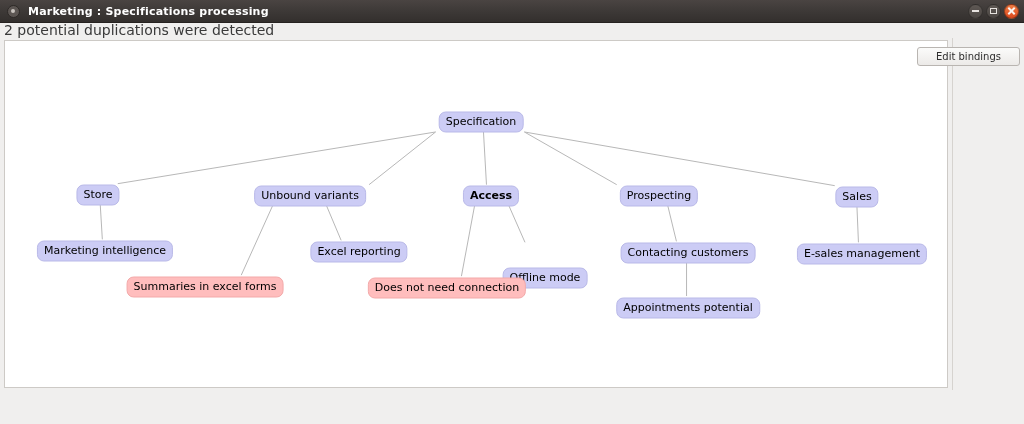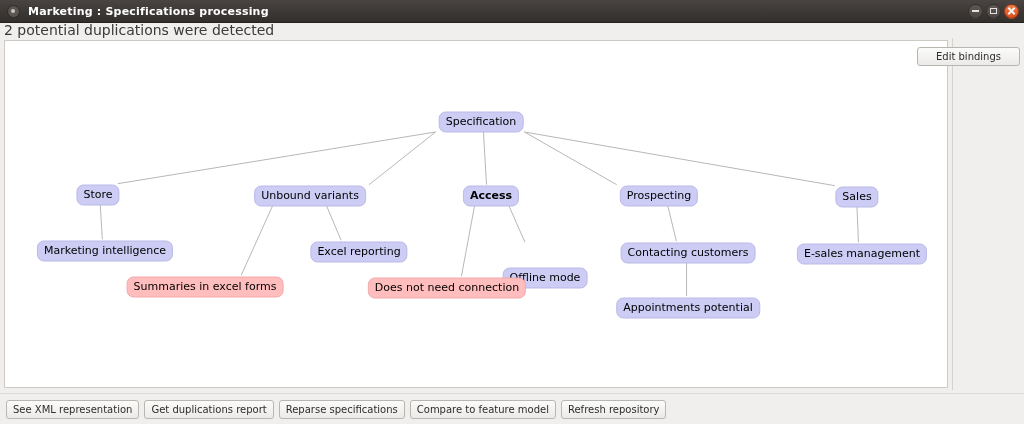--- a/index.html
+++ b/index.html
@@ -277,21 +277,14 @@
           <div class="node" style="left: 857px; top: 213px;">E-sales management</div>
         </div>
     </div>
 
     <div class="side-panel">
       <div class="edit-bindings-btn">Edit bindings</div>
     </div>
 
   </div>
 
-  <div class="bottom-toolbar" id="bottom-toolbar">
-      <div class="tool-btn">See XML representation</div>
-      <div class="tool-btn">Get duplications report</div>
-      <div class="tool-btn">Reparse specifications</div>
-      <div class="tool-btn">Compare to feature model</div>
-      <div class="tool-btn">Refresh repository</div>
-    </div>
 
 </div>
 
 </body></html>

